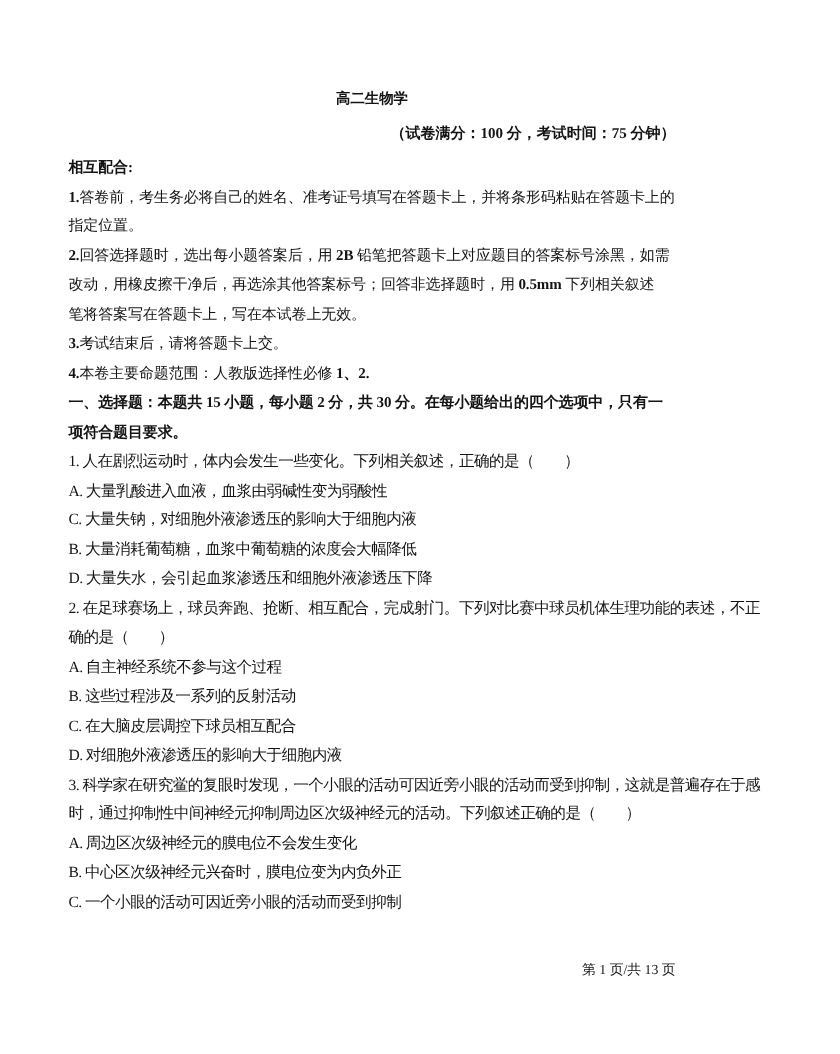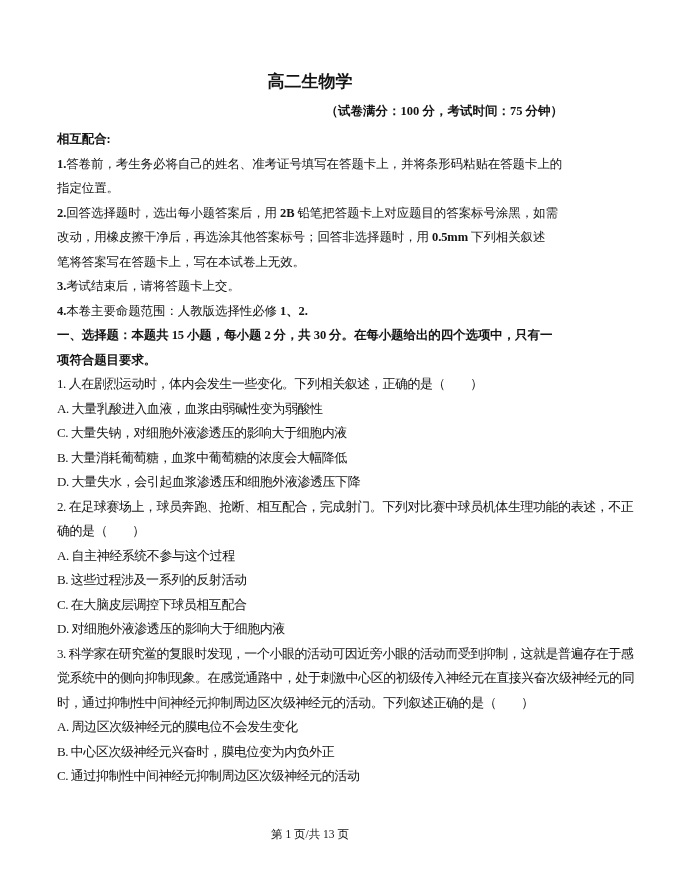--- a/index.html
+++ b/index.html
@@ -6,35 +6,35 @@
   html,body { background:#ffffff; }
   body {
     width:700px; height:878px;
     font-family:"Liberation Serif","DejaVu Serif",serif;
     color:#141414;
   }
   .page { position:relative; width:700px; height:878px; background:#fff; overflow:hidden; }
   .col { position:absolute; left:57px; top:0; width:506px; }
   .title {
     margin-top:72px; text-align:center;
-    font-size:17px; line-height:20px; font-weight:bold;
+    font-size:12px; line-height:20px; font-weight:bold;
   }
   .subtitle {
     margin-top:11px; text-align:right;
     font-size:12.5px; line-height:16px; font-weight:bold;
     white-space:nowrap;
   }
   .flow { margin-top:8px; font-size:12.5px; }
   .flow .line { height:24.5px; line-height:24.5px; white-space:nowrap; overflow:visible; }
   .bold, .b { font-weight:bold; }
   .notices .line { letter-spacing:-0.1px; }
   .section-header .line { font-weight:bold; letter-spacing:-0.1px; }
   .question .line { font-size:13px; letter-spacing:-0.45px; }
   .footer {
-    margin-top:38px; text-align:center;
+    margin-top:38px; text-align:right;
     font-size:11.5px; line-height:14px; white-space:nowrap;
   }
 </style>
 </head>
 <body>
 
 <div class="page">
   <div class="col">
 
     <div class="title">高二生物学</div>
@@ -84,26 +84,25 @@
           </div>
         <div class="line">A. 自主神经系统不参与这个过程</div>
         <div class="line">B. 这些过程涉及一系列的反射活动</div>
         <div class="line">C. 在大脑皮层调控下球员相互配合</div>
         <div class="line">D. 对细胞外液渗透压的影响大于细胞内液</div>
       </div>
 
       <div class="question">
         <div>
             <div class="line"><span>3. 科学家在研究鲎的复眼时发现，一个小眼的活动可因近旁小眼的活动而受到抑制，这就是普遍存在于感</span></div>
-            <div class="line"><span>觉系统中的侧向抑制现象。在感觉通路中，处于刺激中心区的初级传入神经元在直接兴奋次级神经元的同</span></div>
             <div class="line"><span>时，通过抑制性中间神经元抑制周边区次级神经元的活动。下列叙述正确的是（　　）</span></div>
           </div>
         <div class="line">A. 周边区次级神经元的膜电位不会发生变化</div>
         <div class="line">B. 中心区次级神经元兴奋时，膜电位变为内负外正</div>
-        <div class="line">C. 通过抑制性中间神经元抑制周边区次级神经元的活动</div>
+        <div class="line">C. 一个小眼的活动可因近旁小眼的活动而受到抑制</div>
       </div>
 
     </div>
 
     <div class="footer">第 1 页/共 13 页</div>
 
   </div>
 </div>
 
 </body></html>

